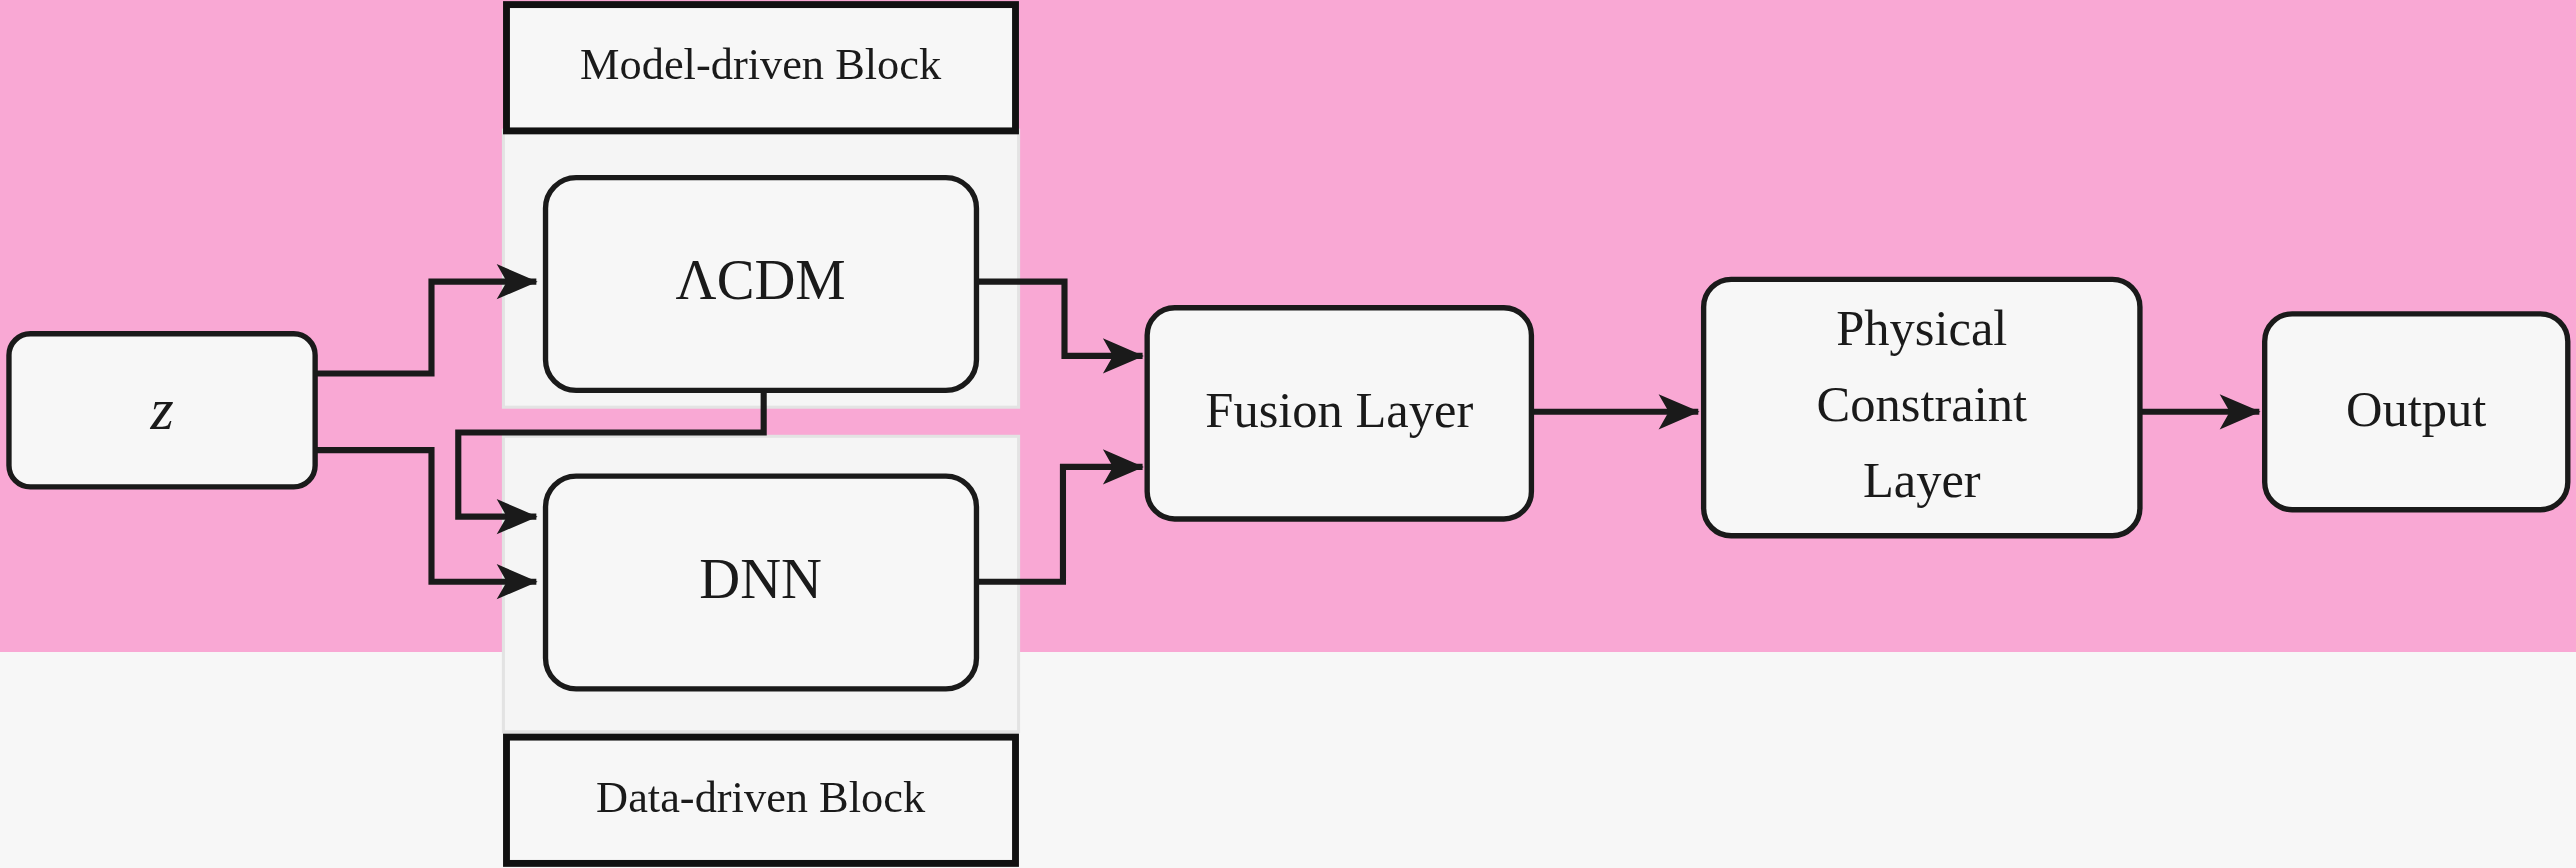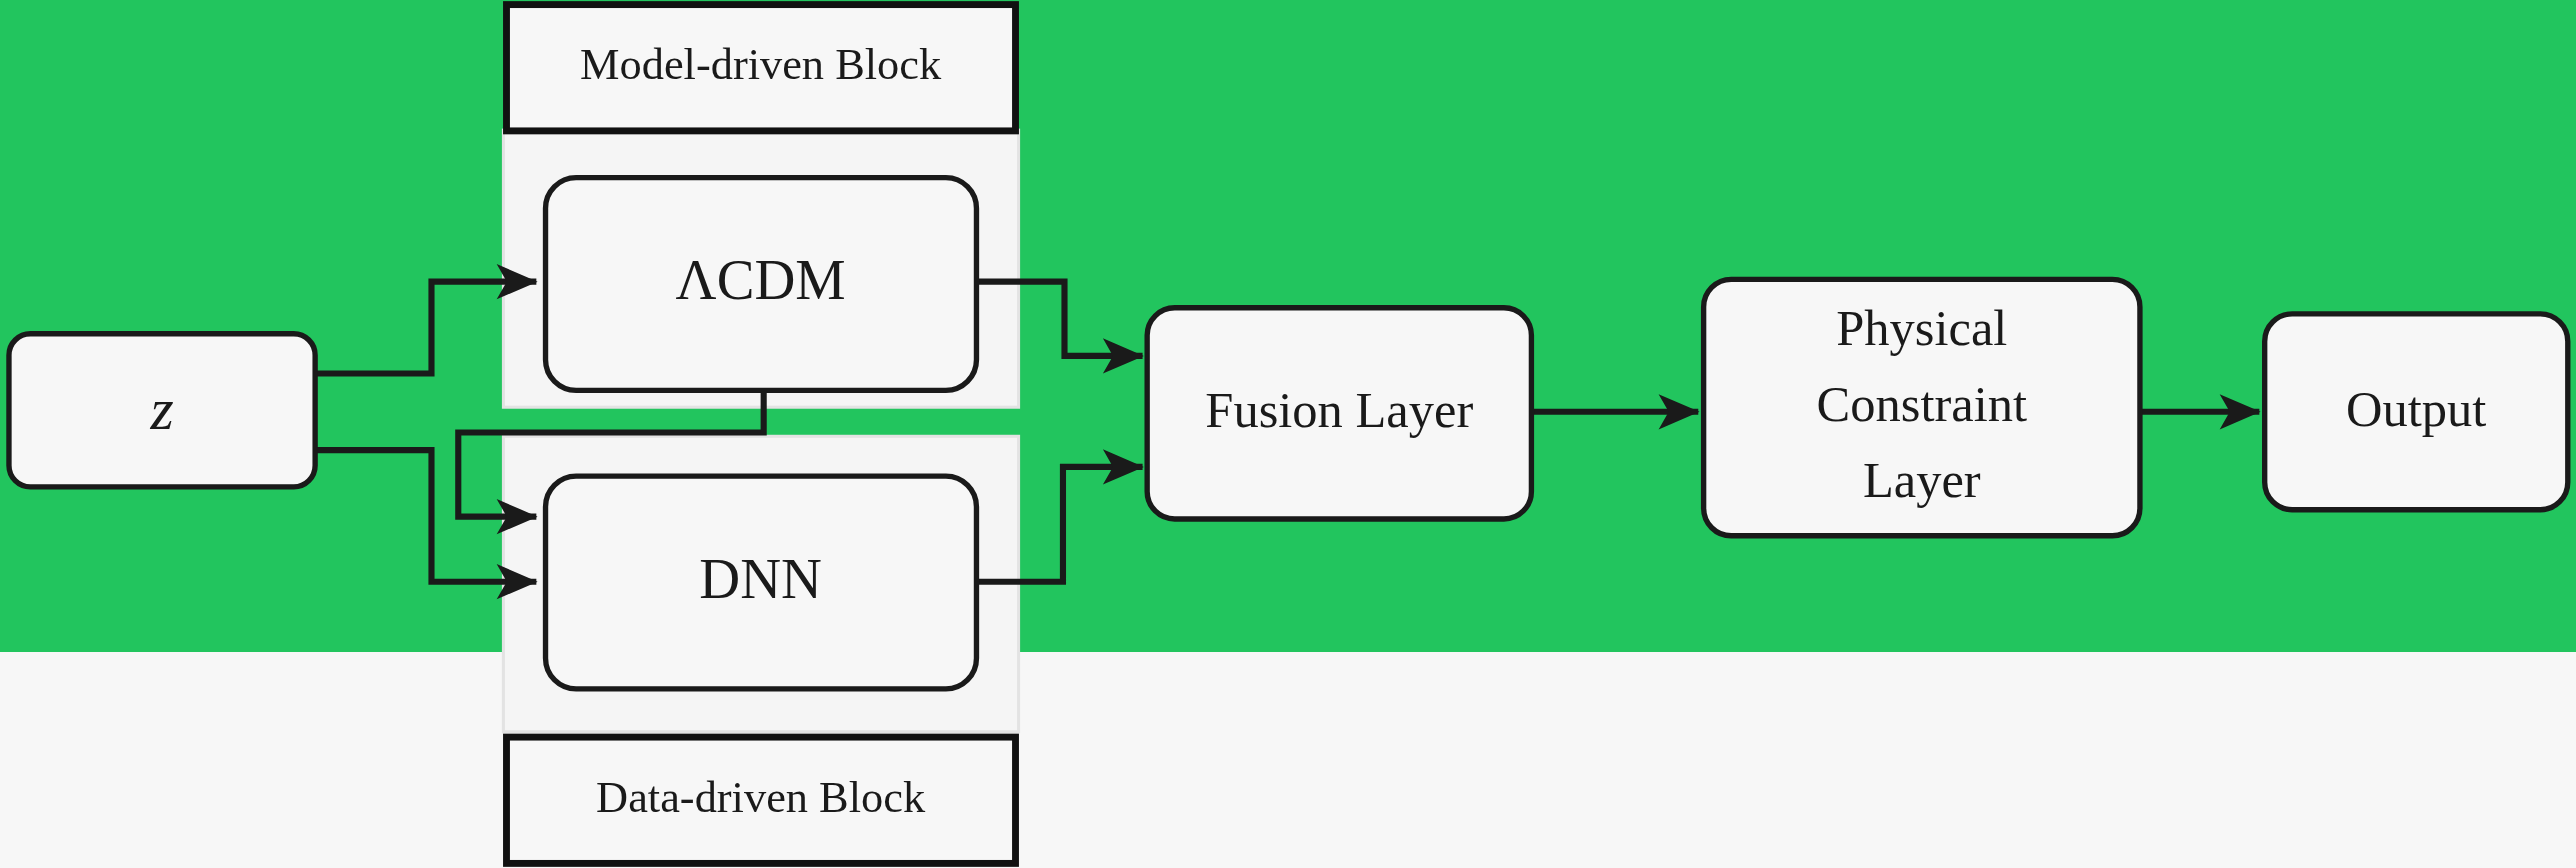--- a/index.html
+++ b/index.html
@@ -11,21 +11,21 @@
   body {
     width: 2576px;
     height: 868px;
     overflow: hidden;
     font-family: "Liberation Serif", "DejaVu Serif", serif;
   }
   #diagram-root {
     position: relative;
     width: 2576px;
     height: 652px;
-    background: #22c55e;
+    background: #f9a8d4;
   }
   svg#diagram-svg {
     position: absolute;
     top: 0;
     left: 0;
     width: 2576px;
     height: 868px;
     display: block;
   }
   .node-box {

